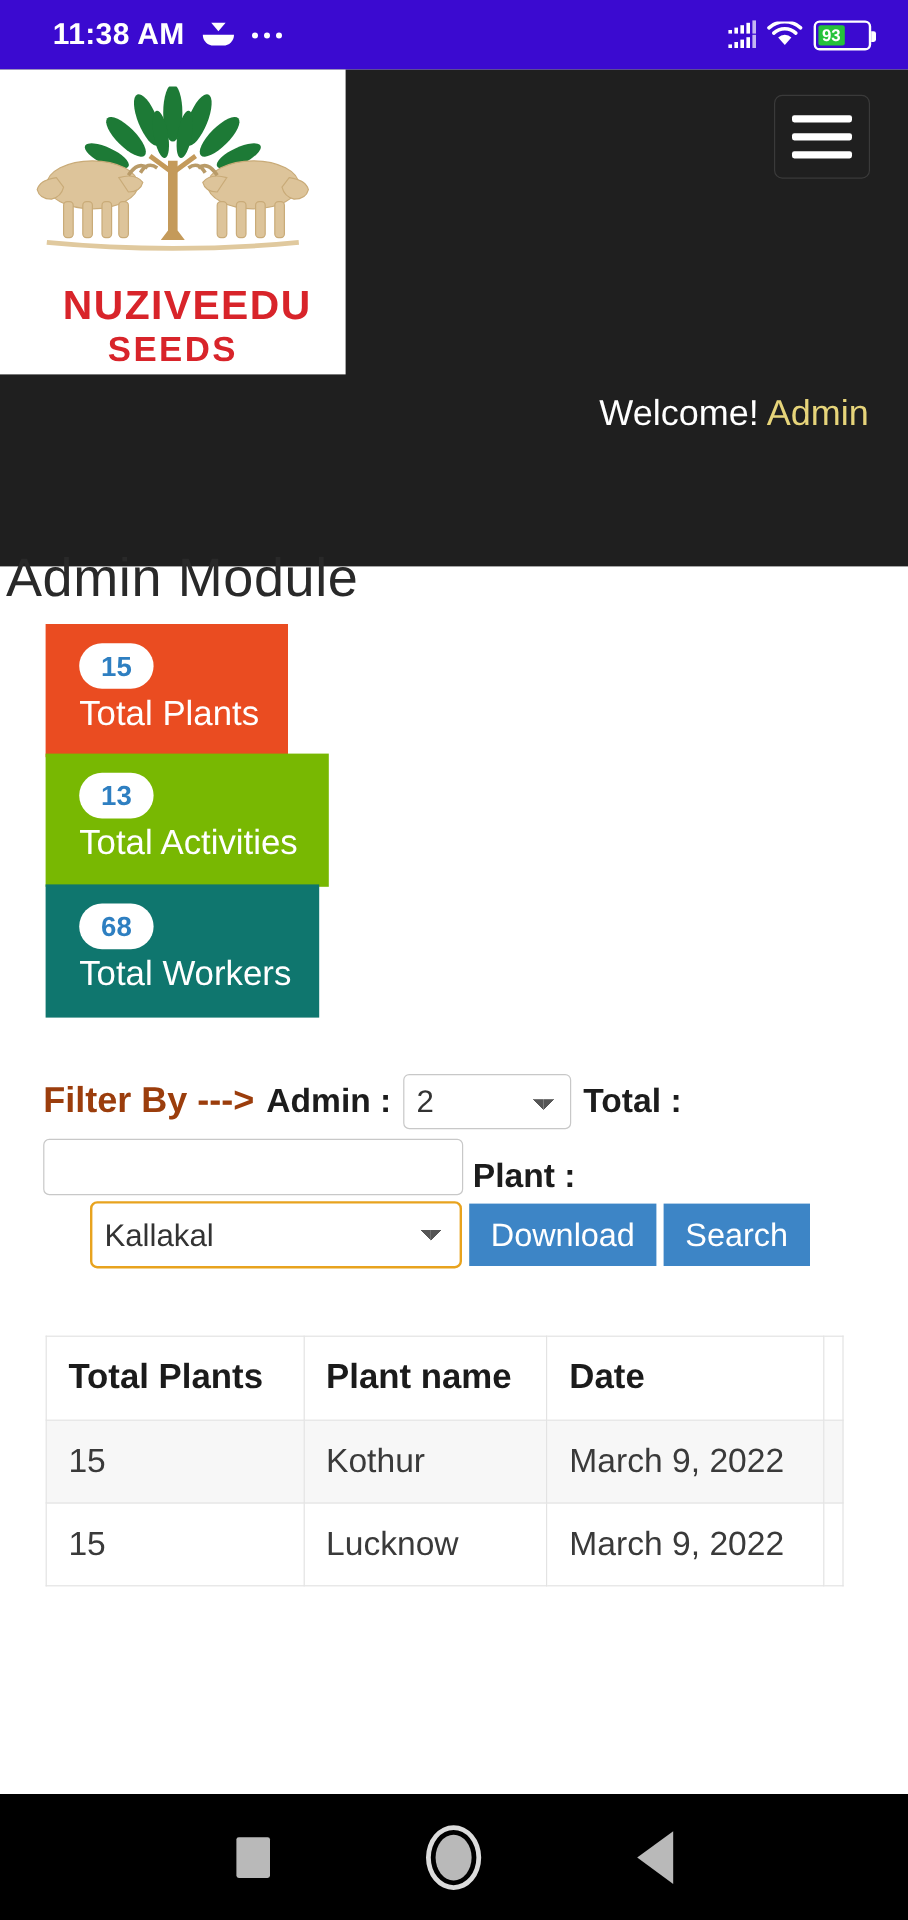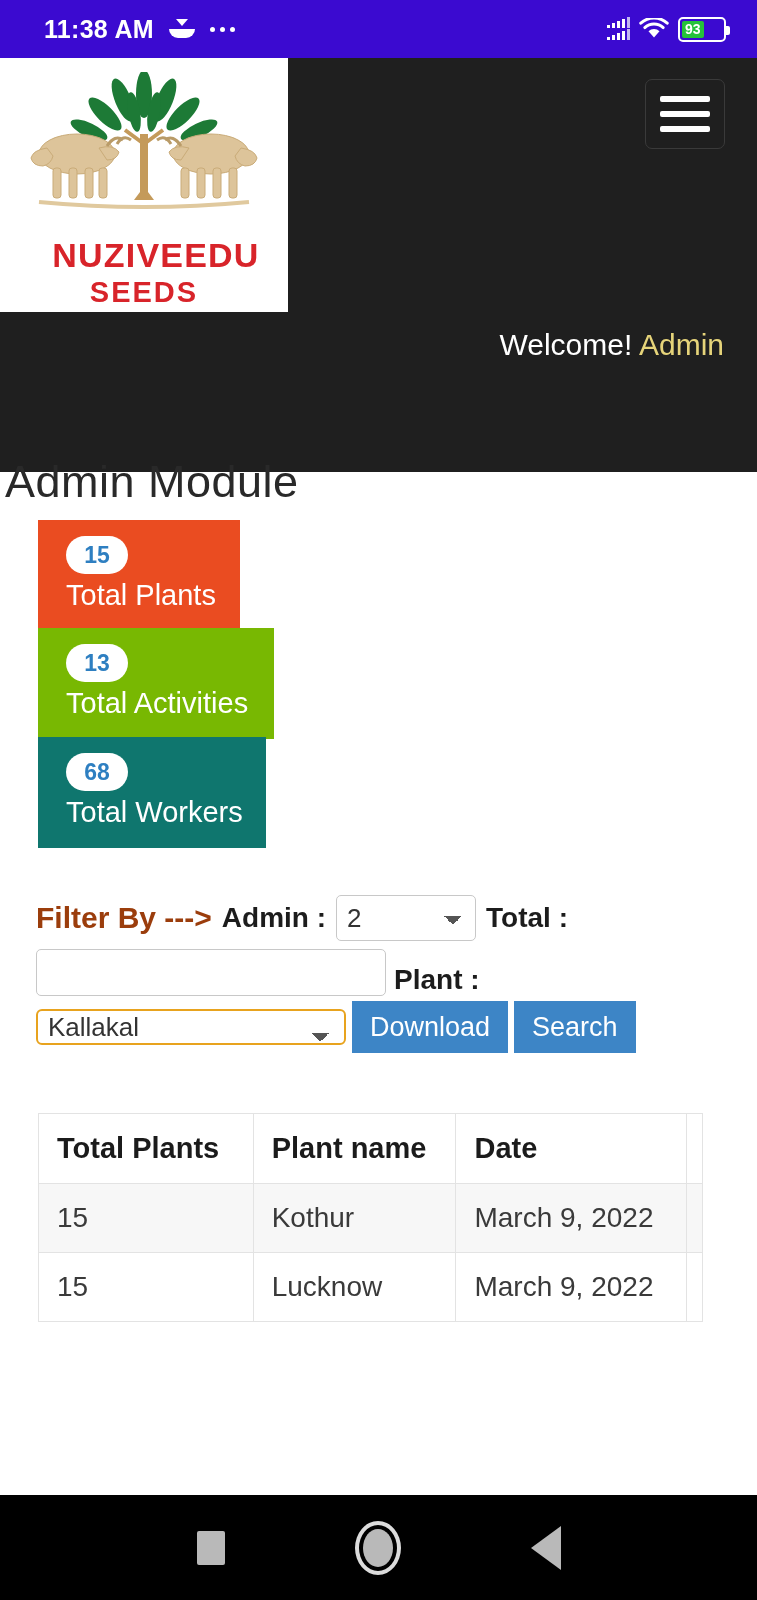--- a/index.html
+++ b/index.html
@@ -141,27 +141,27 @@
   }
   #shift-select { width:140px; appearance:none; -webkit-appearance:none;
     background-image:
       linear-gradient(45deg, transparent 50%, #555 50%),
       linear-gradient(135deg, #555 50%, transparent 50%);
     background-position: calc(100% - 22px) 20px, calc(100% - 13px) 20px;
     background-size: 9px 9px, 9px 9px; background-repeat:no-repeat;
   }
   #date-input { width:350px; height:47px; }
   #plant-select {
-    width:310px; height:36px; appearance:none; -webkit-appearance:none;
+    width:310px; height:56px; appearance:none; -webkit-appearance:none;
     border:2px solid #e8a31e; border-radius:6px;
     background-image:
       linear-gradient(45deg, transparent 50%, #555 50%),
       linear-gradient(135deg, #555 50%, transparent 50%);
     background-position: calc(100% - 24px) 22px, calc(100% - 15px) 22px;
-    background-size: 9px 9px, 9px 9px; background-repeat:no-repeat;
+    background-size: 9px 9px, 9px 9px; background-repeat:no-repeat;margin-left:39px;
   }
   .btn {
     font-family:"Liberation Sans", sans-serif;
     background:#3d85c6; color:#ffffff; border:none;
     font-size:27px; height:52px; padding:0 18px; cursor:pointer;
   }
   .row-a { display:flex; align-items:center; gap:10px; width:100%; }
   .row-b { display:flex; align-items:flex-end; gap:8px; width:100%; margin-top:8px; }
   .row-c { display:flex; align-items:center; gap:6px; width:100%; margin-top:5px; }
 

